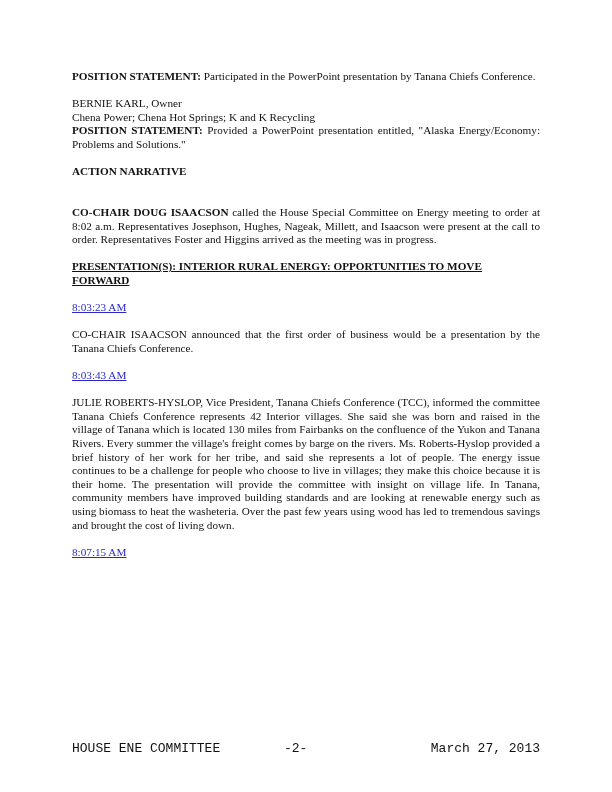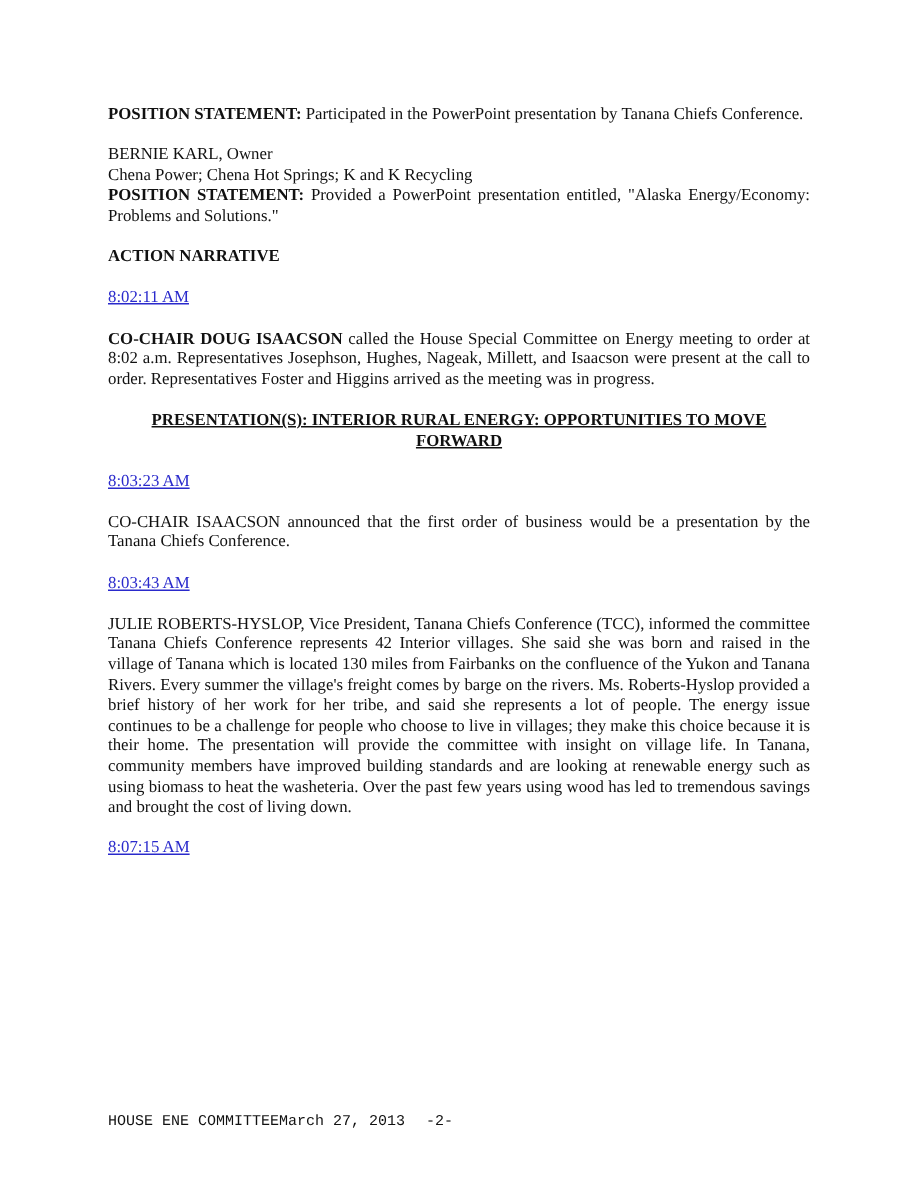--- a/index.html
+++ b/index.html
@@ -19,33 +19,33 @@
     .gap { height: 13.6px; }
     .bold { font-weight: bold; }
     .timelink {
       color: #2a2acc;
       text-decoration: underline;
       cursor: pointer;
     }
     .heading-center {
       font-weight: bold;
       text-decoration: underline;
-      text-align: center;
+      text-align: left;
     }
     .footer {
       position: absolute;
       left: 72px;
       top: 742px;
       width: 468px;
       font-family: "Liberation Mono", "DejaVu Sans Mono", monospace;
-      font-size: 10px;
+      font-size: 13px;
       line-height: 13.6px;
       color: #111111;
       display: flex;
-      justify-content: flex-start;
+      justify-content: space-between;
     }
     .footer .mid { position: absolute; left: 212px; }
   </style>
 </head>
 <body>
 
 <div class="page">
 
   <p class="justify"><span class="bold">POSITION STATEMENT:</span><span>  Participated in the PowerPoint presentation by Tanana Chiefs Conference.</span></p>
 
@@ -56,21 +56,20 @@
     <p>Chena Power; Chena Hot Springs; K and K Recycling</p>
     <p class="justify"><span class="bold">POSITION STATEMENT:</span><span>  Provided a PowerPoint presentation entitled, "Alaska Energy/Economy:  Problems and Solutions."</span></p>
   </div>
 
   <div class="gap"></div>
 
   <p class="bold">ACTION NARRATIVE</p>
 
   <div class="gap"></div>
 
-  <p><a class="timelink">8:02:11 AM</a></p>
 
   <div class="gap"></div>
 
   <p class="justify"><span class="bold">CO-CHAIR DOUG ISAACSON</span><span> called the House Special Committee on Energy meeting to order at 8:02 a.m.  Representatives Josephson, Hughes, Nageak, Millett, and Isaacson were present at the call to order.  Representatives Foster and Higgins arrived as the meeting was in progress.</span></p>
 
   <div class="gap"></div>
 
   <div class="heading-center">
     <p>PRESENTATION(S):  INTERIOR RURAL ENERGY:  OPPORTUNITIES TO MOVE</p>
     <p>FORWARD</p>

